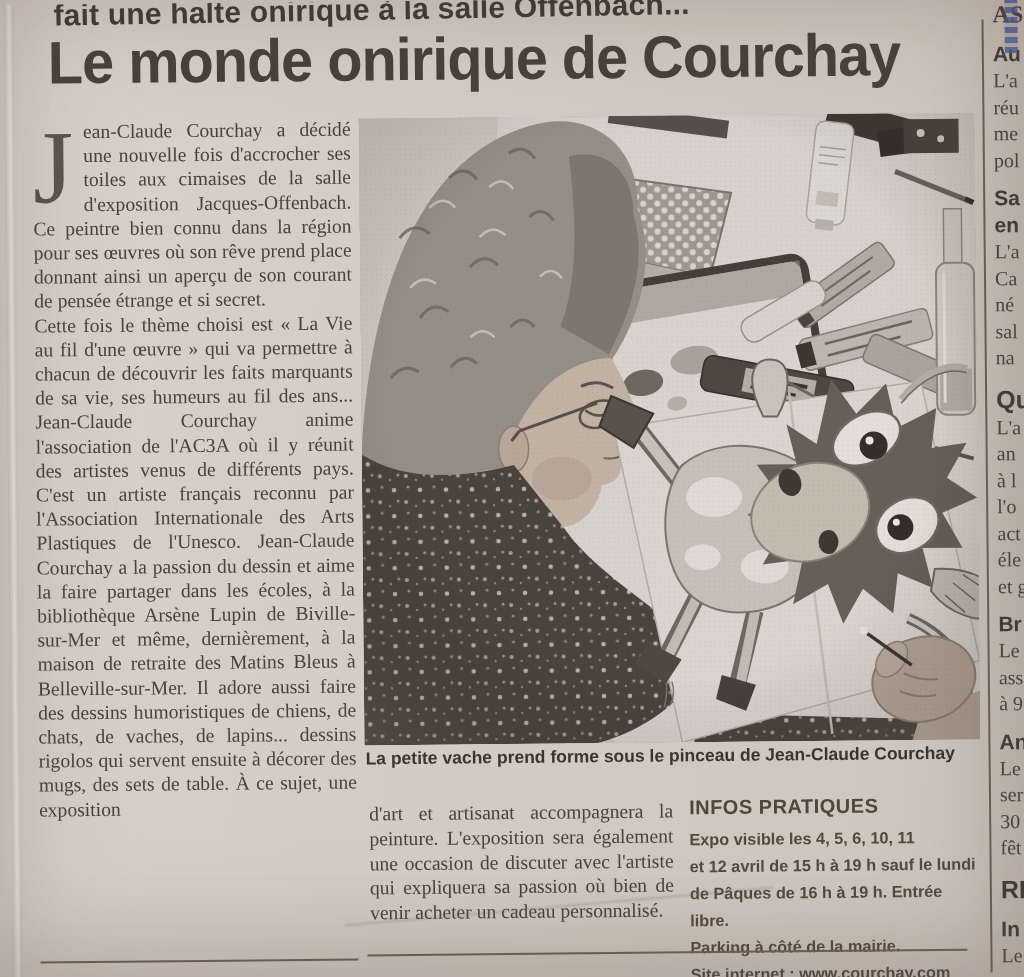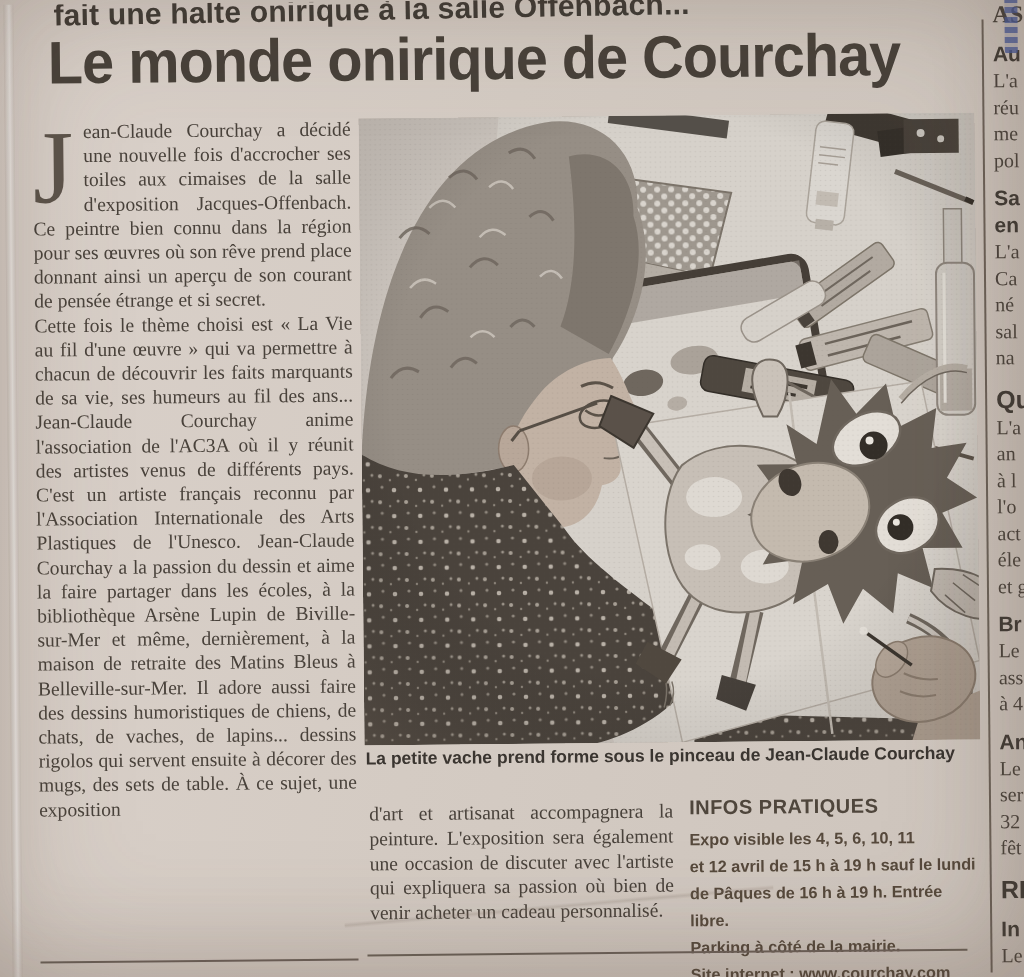--- a/index.html
+++ b/index.html
@@ -339,25 +339,25 @@
         <div class="frag s-b"><span>L'a</span></div>
         <div class="frag s-b"><span>an</span></div>
         <div class="frag s-b"><span>à l</span></div>
         <div class="frag s-b"><span>l'o</span></div>
         <div class="frag s-b"><span>act</span></div>
         <div class="frag s-b"><span>éle</span></div>
         <div class="frag s-b"><span>et g</span></div>
         <div class="frag s-h"><span>Br</span></div>
         <div class="frag s-b"><span>Le</span></div>
         <div class="frag s-b"><span>ass</span></div>
-        <div class="frag s-b"><span>à 4</span></div>
+        <div class="frag s-b"><span>à 9</span></div>
         <div class="frag s-h"><span>An</span></div>
         <div class="frag s-b"><span>Le</span></div>
         <div class="frag s-b"><span>ser</span></div>
-        <div class="frag s-b"><span>32</span></div>
+        <div class="frag s-b"><span>30</span></div>
         <div class="frag s-b"><span>fêt</span></div>
         <div class="frag s-hl"><span>RÉ</span></div>
         <div class="frag s-h"><span>In</span></div>
         <div class="frag s-b"><span>Le</span></div>
       </div>
 
   <div class="corner-mark" style="background: repeating-linear-gradient(rgb(68, 88, 156) 0px, rgb(68, 88, 156) 6px, rgba(68, 88, 156, 0.18) 6px, rgba(68, 88, 156, 0.18) 10px);"></div>
 
   <div class="fold-left"></div>
   <div class="crease"></div>

